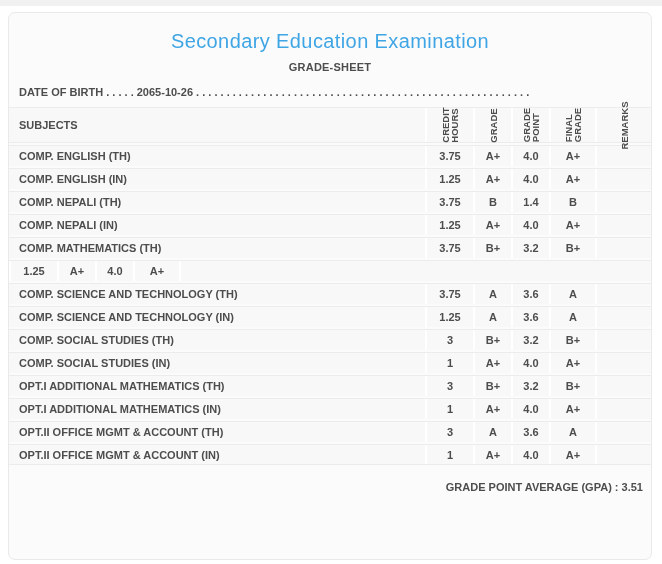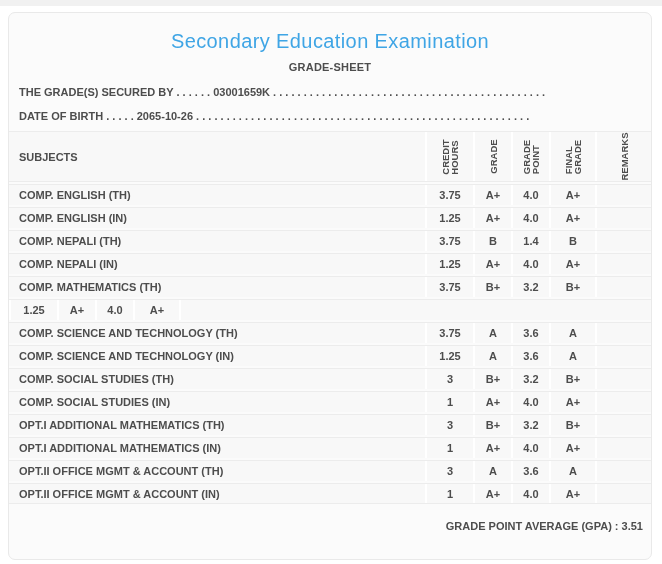--- a/index.html
+++ b/index.html
@@ -10,21 +10,21 @@
            background:#fbfbfb; border:1px solid #e9e9e9; border-radius:7px;
            padding-top:17px; overflow:hidden; }
   .title { text-align:center; font-size:20px; line-height:22px; font-weight:400;
            color:#3fa5e5; letter-spacing:0.4px; }
   .subtitle { text-align:center; font-size:11px; line-height:13px; font-weight:700;
               color:#4d4d4d; margin-top:9px; letter-spacing:0.2px; }
   .info-block { margin-top:3px; }
   .info-line { margin-top:12px; padding-left:10px; font-size:11px; line-height:12px;
                font-weight:700; color:#4d4d4d; white-space:pre; overflow:hidden; }
   .table { margin-top:9px; }
-  .hrow { display:flex; height:51px; background:#f8f8f8;
+  .hrow { display:flex; height:36px; background:#f8f8f8;
           border-top:1px solid #ececec; border-bottom:1px solid #ececec; margin-bottom:2px; }
   .h-subjects { flex:1; display:flex; align-items:center; padding-left:10px;
                 font-size:11px; font-weight:700; color:#4d4d4d; }
   .hcell { display:flex; align-items:center; justify-content:center; }
   .rot { transform:rotate(-90deg); font-size:9.5px; line-height:9px; font-weight:700;
          color:#4d4d4d; text-align:left; white-space:nowrap; }
   .c-credit  { width:48px; border-left:2px solid #ffffff; }
   .c-grade   { width:38px; border-left:2px solid #ffffff; }
   .c-gpoint  { width:38px; border-left:2px solid #ffffff; }
   .c-final   { width:46px; border-left:2px solid #ffffff; }
@@ -42,21 +42,20 @@
 <body>
 
 <div class="top-strip"></div>
 
 <div class="panel">
 
   <div class="title">Secondary Education Examination</div>
   <div class="subtitle">GRADE-SHEET</div>
 
   <div class="info-block">
-    <div class="info-line"><span>THE GRADE(S) SECURED BY</span><span> . . . . . . </span><span>03001659K</span><span> . . . . . . . . . . . . . . . . . . . . . . . . . . . . . . . . . . . . . . . . . . . . .</span><span></span><span></span></div>
       <div class="info-line"><span>DATE OF BIRTH</span><span> . . . . . </span><span>2065-10-26</span><span> . . . . . . . . . . . . . . . . . . . . . . . . . . . . . . . . . . . . . . . . . . . . . . . . . . . . . . .</span><span></span><span></span></div>
   </div>
 
   <div class="table">
 
     <div class="hrow">
       <div class="h-subjects">SUBJECTS</div>
       <div class="hcell c-credit">
         <div class="rot">
             <div>CREDIT</div>

